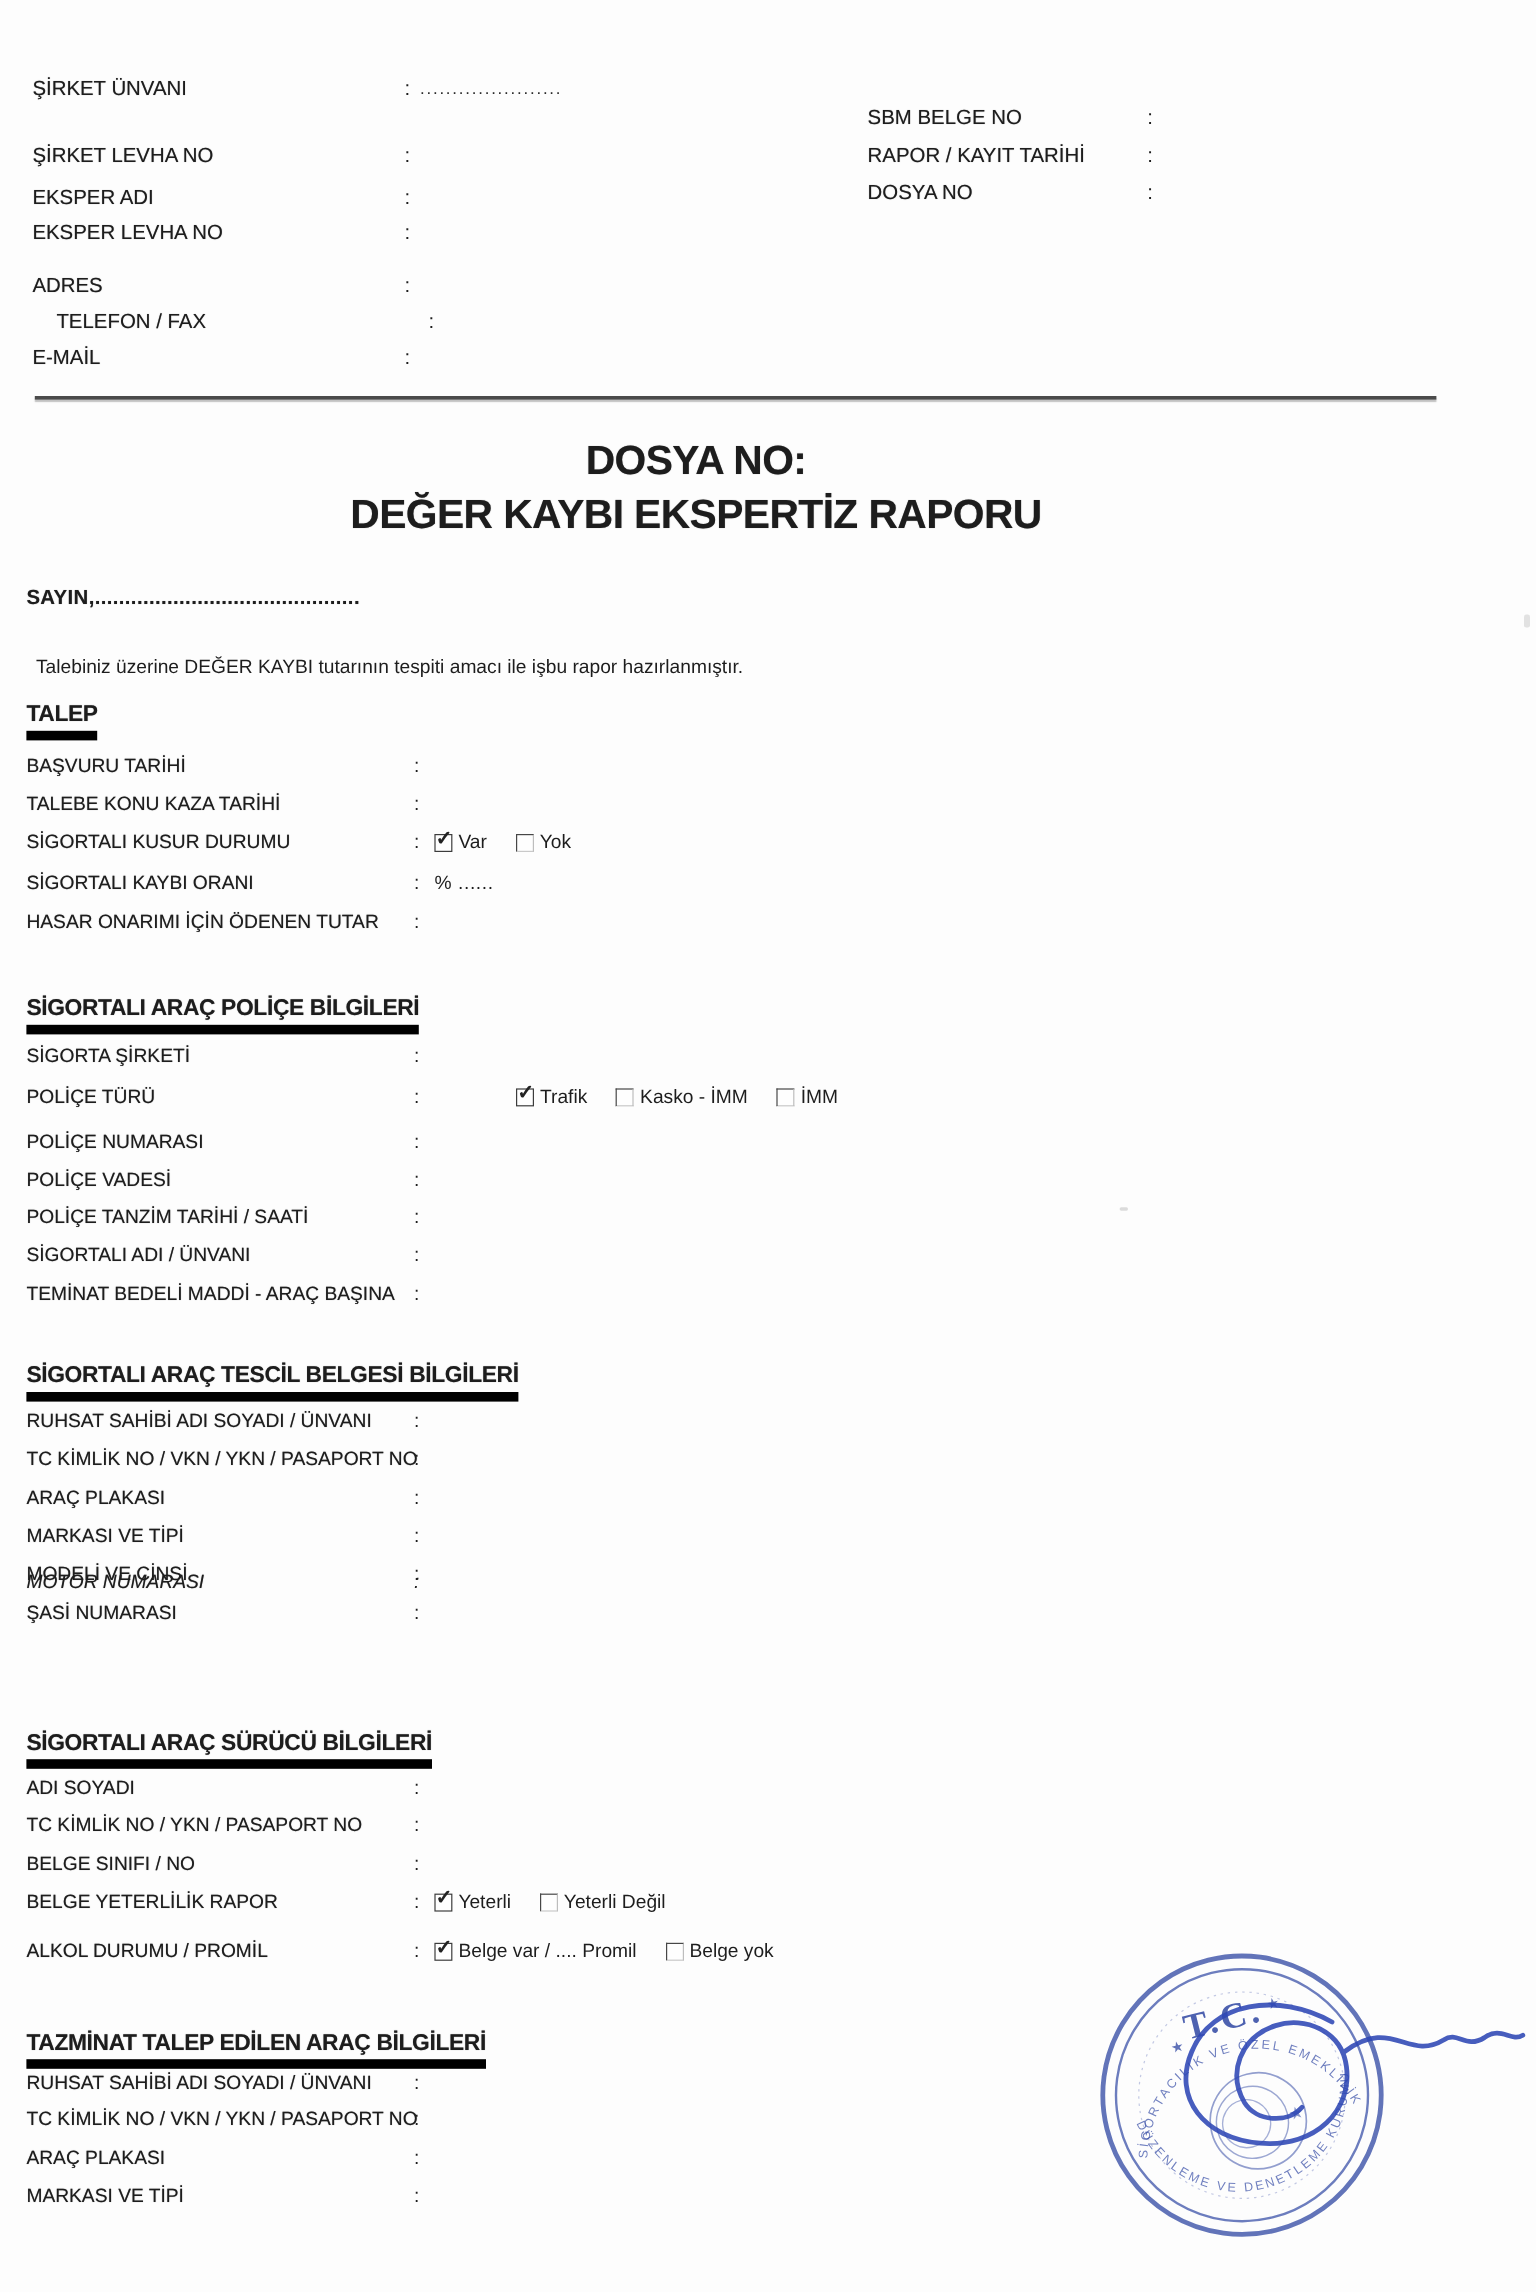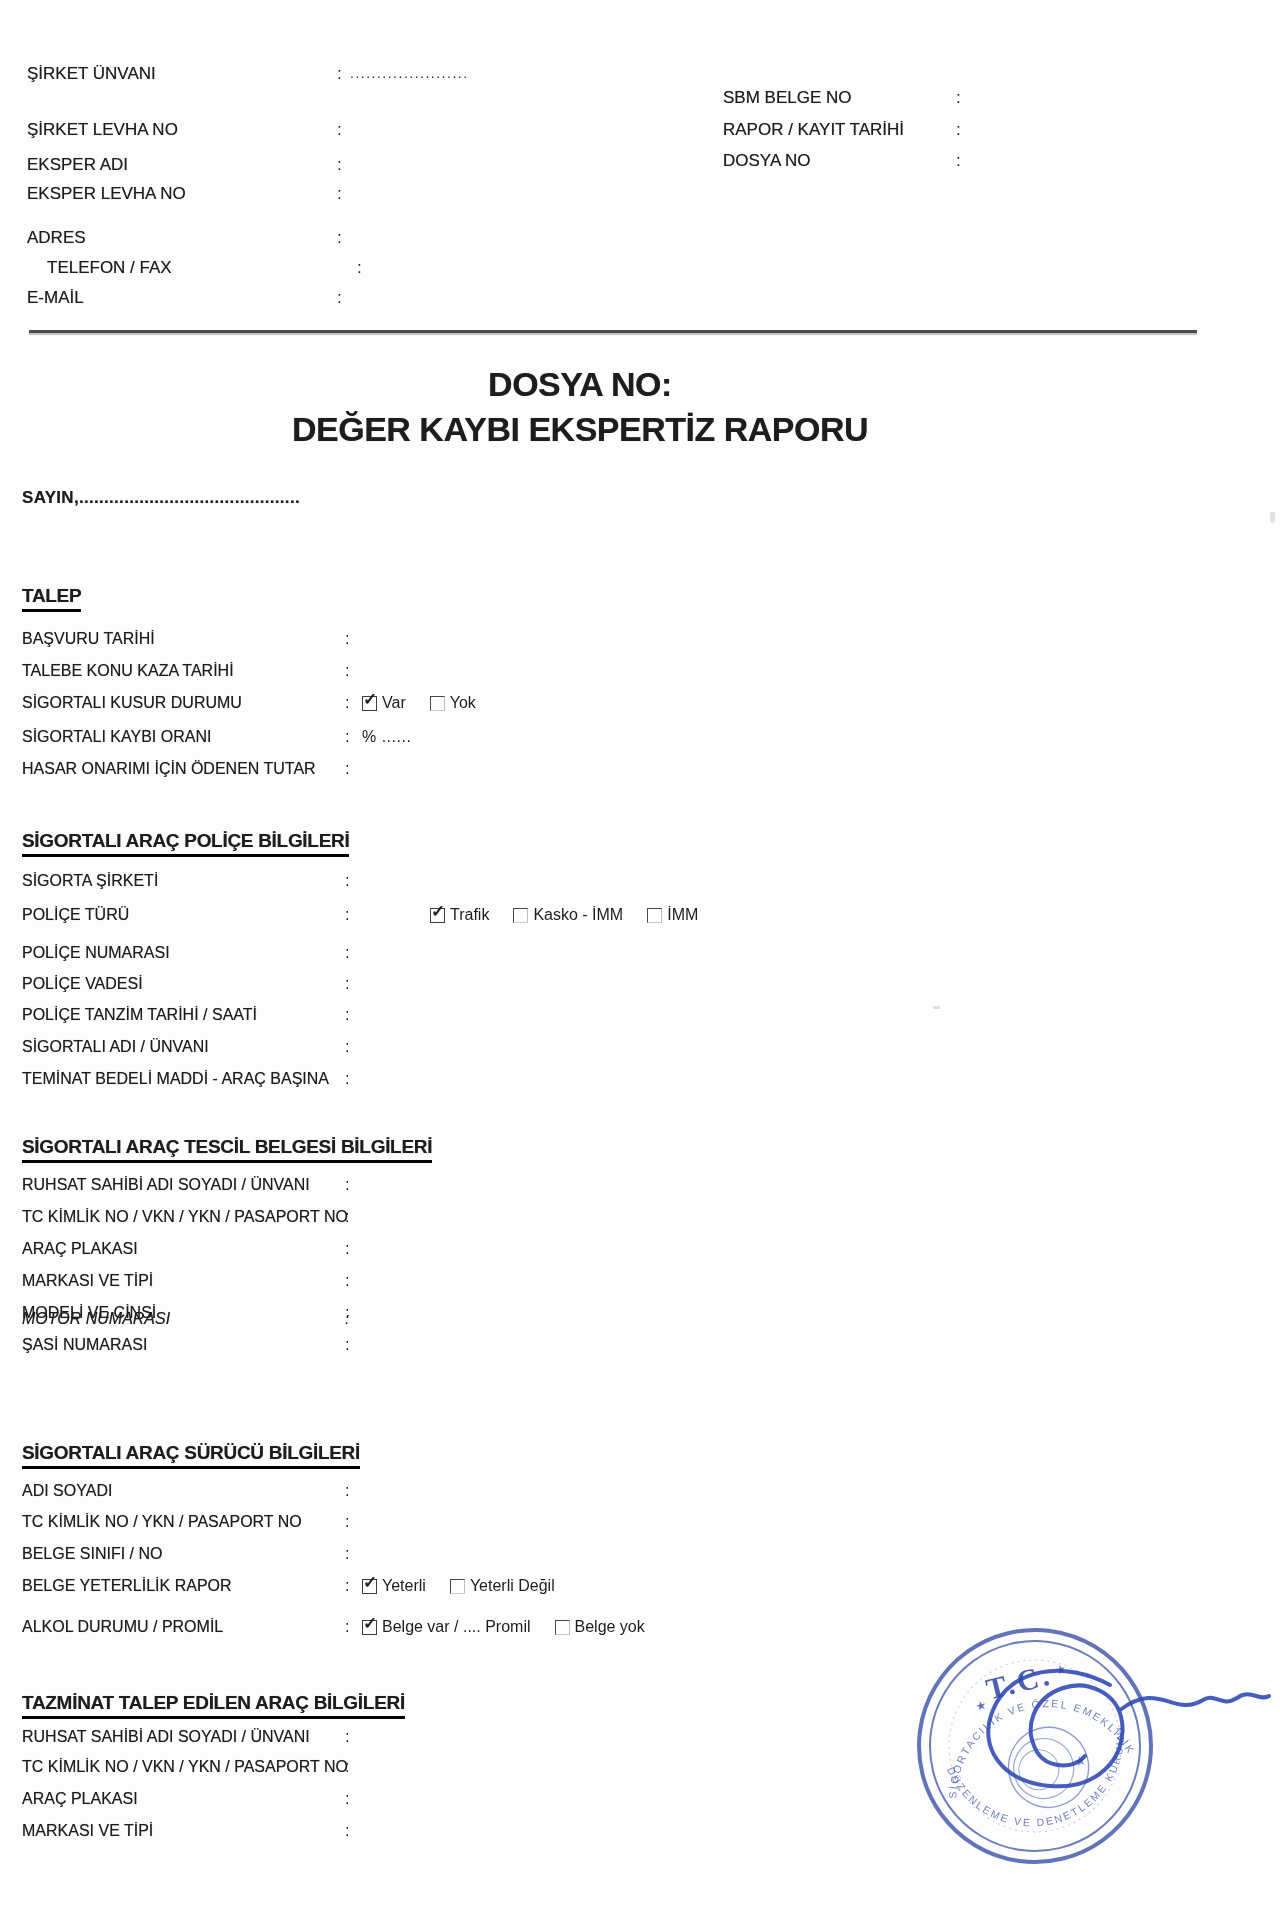--- a/index.html
+++ b/index.html
@@ -17,21 +17,21 @@
   .hval{position:absolute;top:1px;font-size:14px;letter-spacing:1.5px;color:#2a2a2a;}
   
   .divider{position:absolute;left:29px;top:330px;width:1168px;height:3px;background:#4b4b4b;box-shadow:0 2px 1px rgba(120,120,120,.45);}
   
   .title-block{position:absolute;left:230px;top:362px;width:700px;text-align:center;
     font-size:34px;font-weight:700;line-height:45px;letter-spacing:-.5px;}
   .salutation{position:absolute;left:22px;top:488px;font-size:17px;font-weight:700;letter-spacing:.3px;}
   .intro{position:absolute;left:30px;top:548px;font-size:16px;}
   
   .heading{position:absolute;left:22px;font-size:19px;font-weight:700;letter-spacing:-.3px;
-    border-bottom:3px solid #000000;padding-bottom:2px;white-space:nowrap;}
+    border-bottom:8px solid #000000;padding-bottom:2px;white-space:nowrap;}
   .row{position:absolute;left:22px;width:1240px;height:24px;font-size:16px;white-space:nowrap;}
   .row .lbl{position:absolute;left:0;top:0;}
   .row .colon{position:absolute;top:0;}
   .row .content{position:absolute;top:0;}
   .opt{white-space:nowrap;display:inline-block;}
   .cb{display:inline-block;width:15px;height:15px;border:1.7px solid #3c3c3c;position:relative;
       vertical-align:-3px;background:rgba(255,255,255,.6);box-sizing:border-box;}
   .cb.empty{border-top-color:#474747;border-left-color:#474747;border-right-color:#bdbdbd;border-bottom-color:#c9c9c9;}
   .cb .mk{position:absolute;left:0px;top:-8px;font-size:17px;font-weight:700;color:#222;}
   .cb-lbl{margin-left:5px;}
@@ -62,20 +62,21 @@
     </div>
 
   <div class="divider"></div>
 
   <div class="title-block soft">
     <div>DOSYA NO:</div>
     <div>DEĞER KAYBI EKSPERTİZ RAPORU</div>
   </div>
 
   <div class="salutation soft">SAYIN,............................................</div>
+  <div class="intro">Talebiniz üzerine DEĞER KAYBI tutarının tespiti amacı ile işbu rapor hazırlanmıştır.</div>
 
   <div id="sections">
       <div class="heading soft" style="top: 585px;">TALEP</div>
       <div class="row" style="top: 630px;">
         <span class="lbl soft">BAŞVURU TARİHİ</span>
         <span class="colon" style="left: 323px;">:</span>
       </div>
       <div class="row" style="top: 662px;">
         <span class="lbl soft">TALEBE KONU KAZA TARİHİ</span>
         <span class="colon" style="left: 323px;">:</span>

